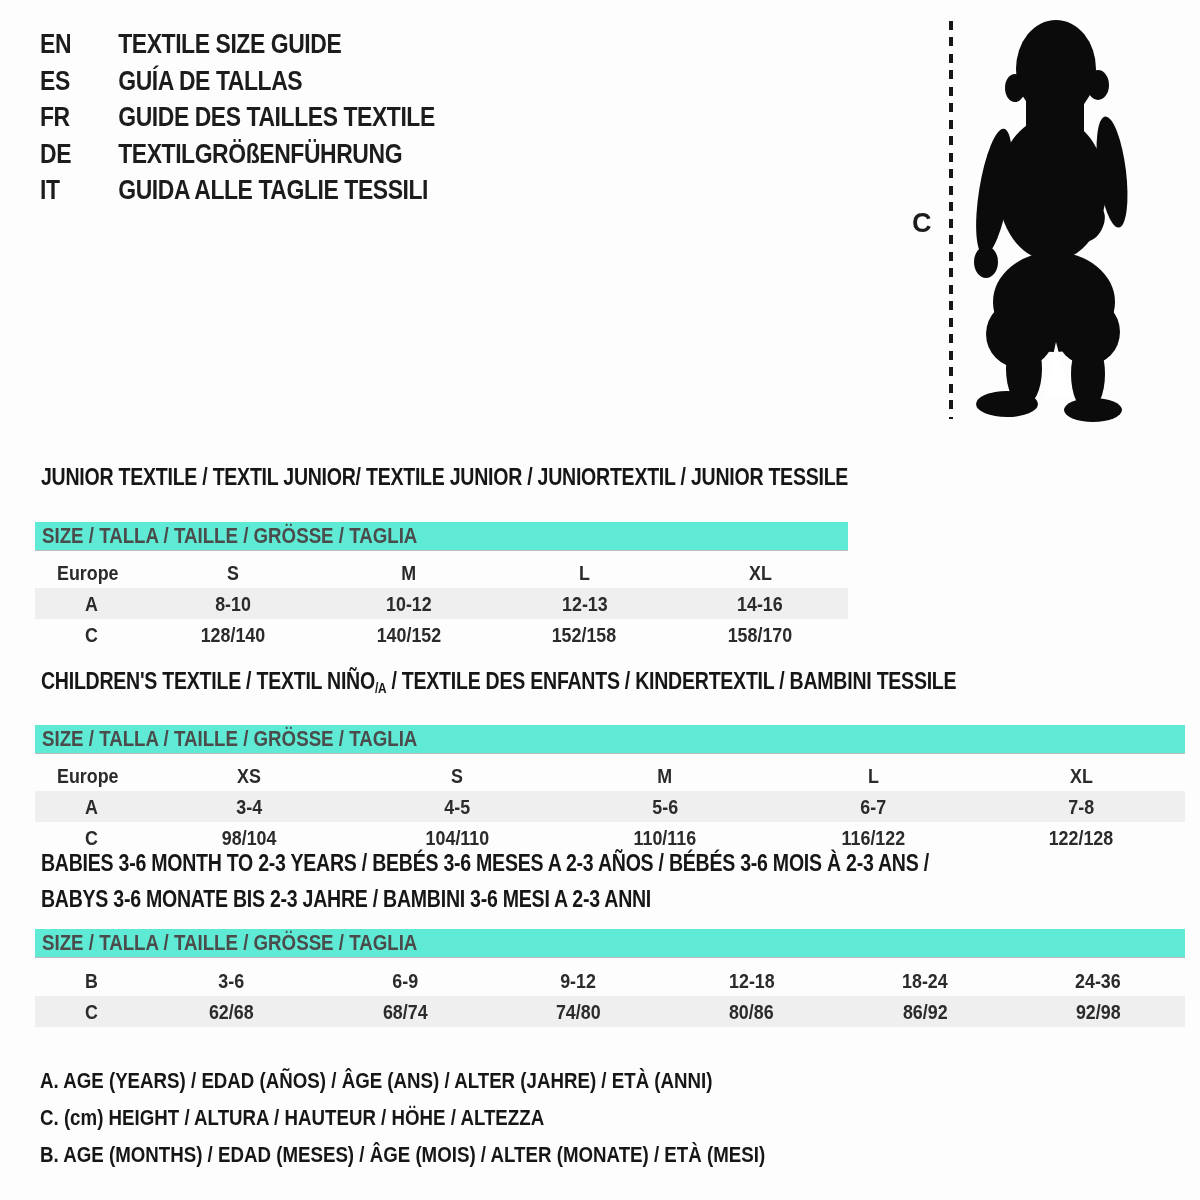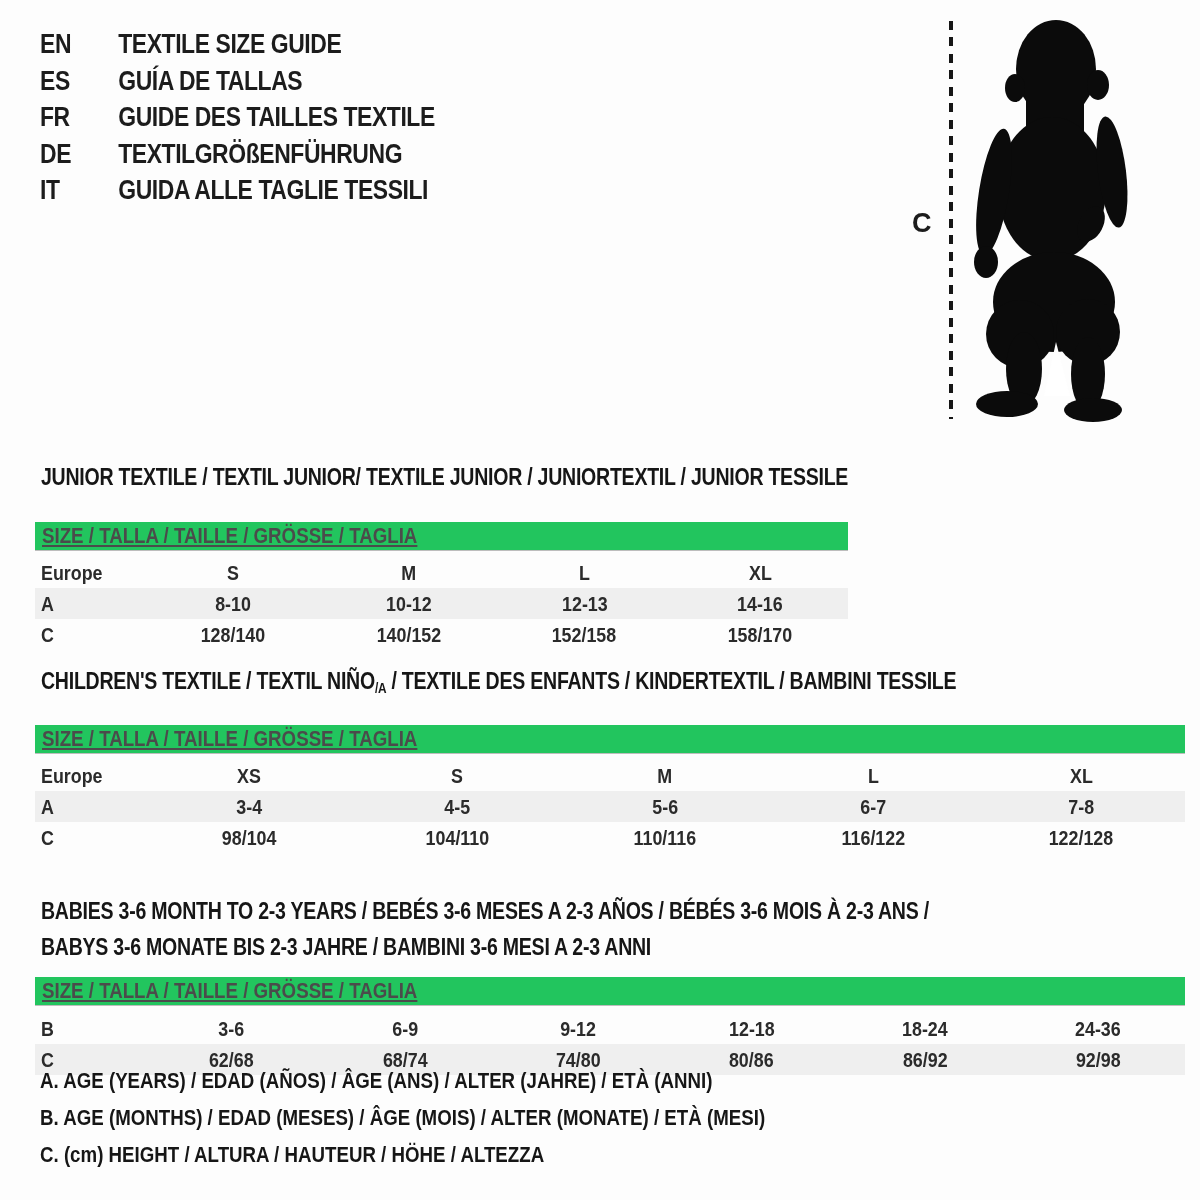--- a/index.html
+++ b/index.html
@@ -51,45 +51,44 @@
     font-size: 23px;
     font-weight: 700;
     line-height: 26px;
     padding-left: 6px;
     letter-spacing: -0.3px;
     color: #161616;
   }
   .sec-title .sub { font-size: 14px; vertical-align: -4px; }
   .band {
     height: 29px;
-    background: #22c55e;
+    background: #5eead4;
     border-bottom: 1px solid #bdbdbd;
     display: flex; align-items: center;
     padding-left: 7px;
     font-size: 22px; font-weight: 700;
     color: #4b4b4b;
-    text-decoration: underline;
   }
   .trow { display: grid; height: 31px; align-items: center; font-size: 21px; font-weight: 700; color: #2b2b2b; }
   .trow.shade { background: #efefef; }
   .trow .cell { text-align: center; overflow: visible; }
-  .trow .cell:first-child { text-align: left; padding-left: 6px; }
+  .trow .cell:first-child { text-align: center; padding-left: 6px; }
 
   .sec-junior   { top: 424px; width: 813px; margin-top: 40px; }
   .sec-junior   .band { margin-top: 32px; }
   .sec-junior   .rows { margin-top: 6px; }
   .sec-junior   .trow { grid-template-columns: 110px repeat(4, 1fr); }
 
   .sec-children { top: 668px; width: 1150px; }
   .sec-children .band { margin-top: 24px; }
   .sec-children .rows { margin-top: 6px; }
   .sec-children .trow { grid-template-columns: 110px repeat(5, 1fr); }
 
   .sec-babies   { top: 845px; width: 1150px; }
-  .sec-babies   .sec-title { line-height: 36px; margin-top: 48px; }
+  .sec-babies   .sec-title { line-height: 36px; }
   .sec-babies   .band { margin-top: 12px; }
   .sec-babies   .rows { margin-top: 7px; }
   .sec-babies   .trow { grid-template-columns: 110px repeat(6, 1fr); }
 
   
   .legend { position: absolute; left: 40px; top: 1062px; }
   .legend-line {
     font-size: 22px; font-weight: 700; line-height: 37px;
     color: #161616;
   }
@@ -252,20 +251,20 @@
         <span class="cell"><span class="cxc">92/98</span></span>
       </div>
     </div>
   </section>
 
   <div class="legend">
     <div class="legend-line">
       <span class="cxl">A. AGE (YEARS) / EDAD (AÑOS) / ÂGE (ANS) / ALTER (JAHRE) / ETÀ (ANNI)</span>
     </div>
     <div class="legend-line">
+      <span class="cxl">C. (cm) HEIGHT / ALTURA / HAUTEUR / HÖHE / ALTEZZA</span>
+    </div>
+    <div class="legend-line">
       <span class="cxl">B. AGE (MONTHS) / EDAD (MESES) / ÂGE (MOIS) / ALTER (MONATE) / ETÀ (MESI)</span>
     </div>
-    <div class="legend-line">
-      <span class="cxl">C. (cm) HEIGHT / ALTURA / HAUTEUR / HÖHE / ALTEZZA</span>
-    </div>
   </div>
 
 </div>
 
 </body></html>

